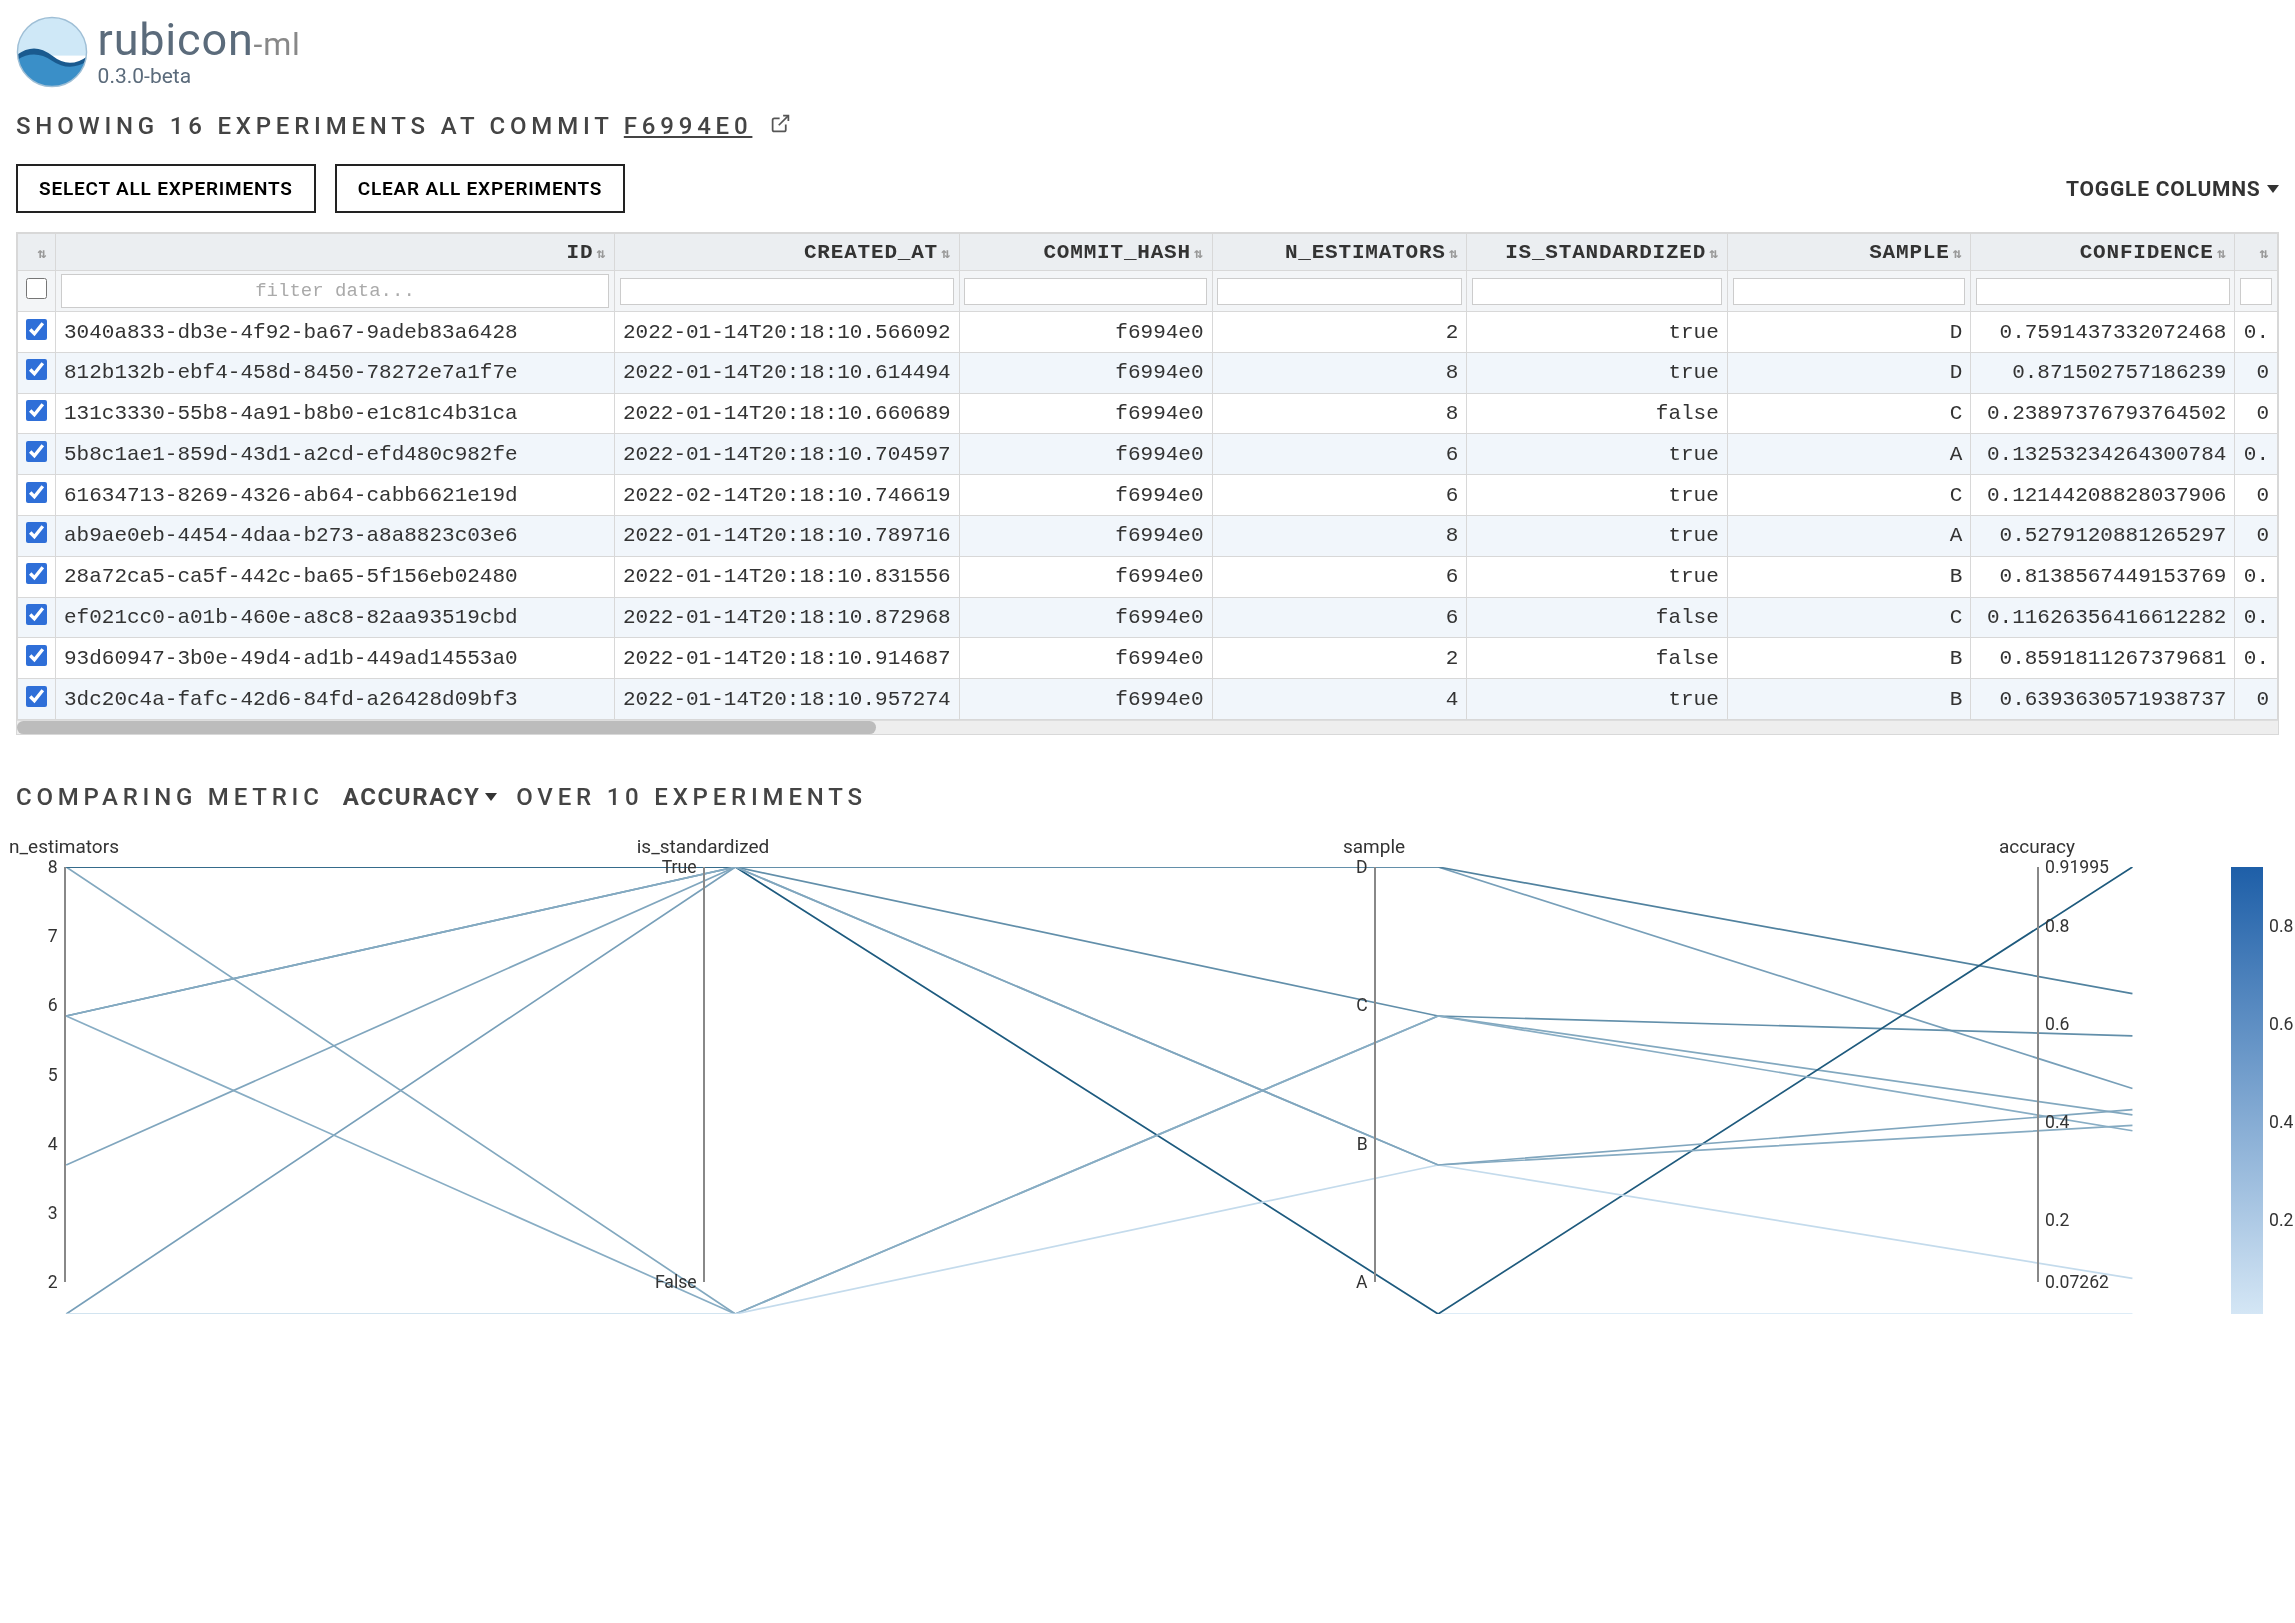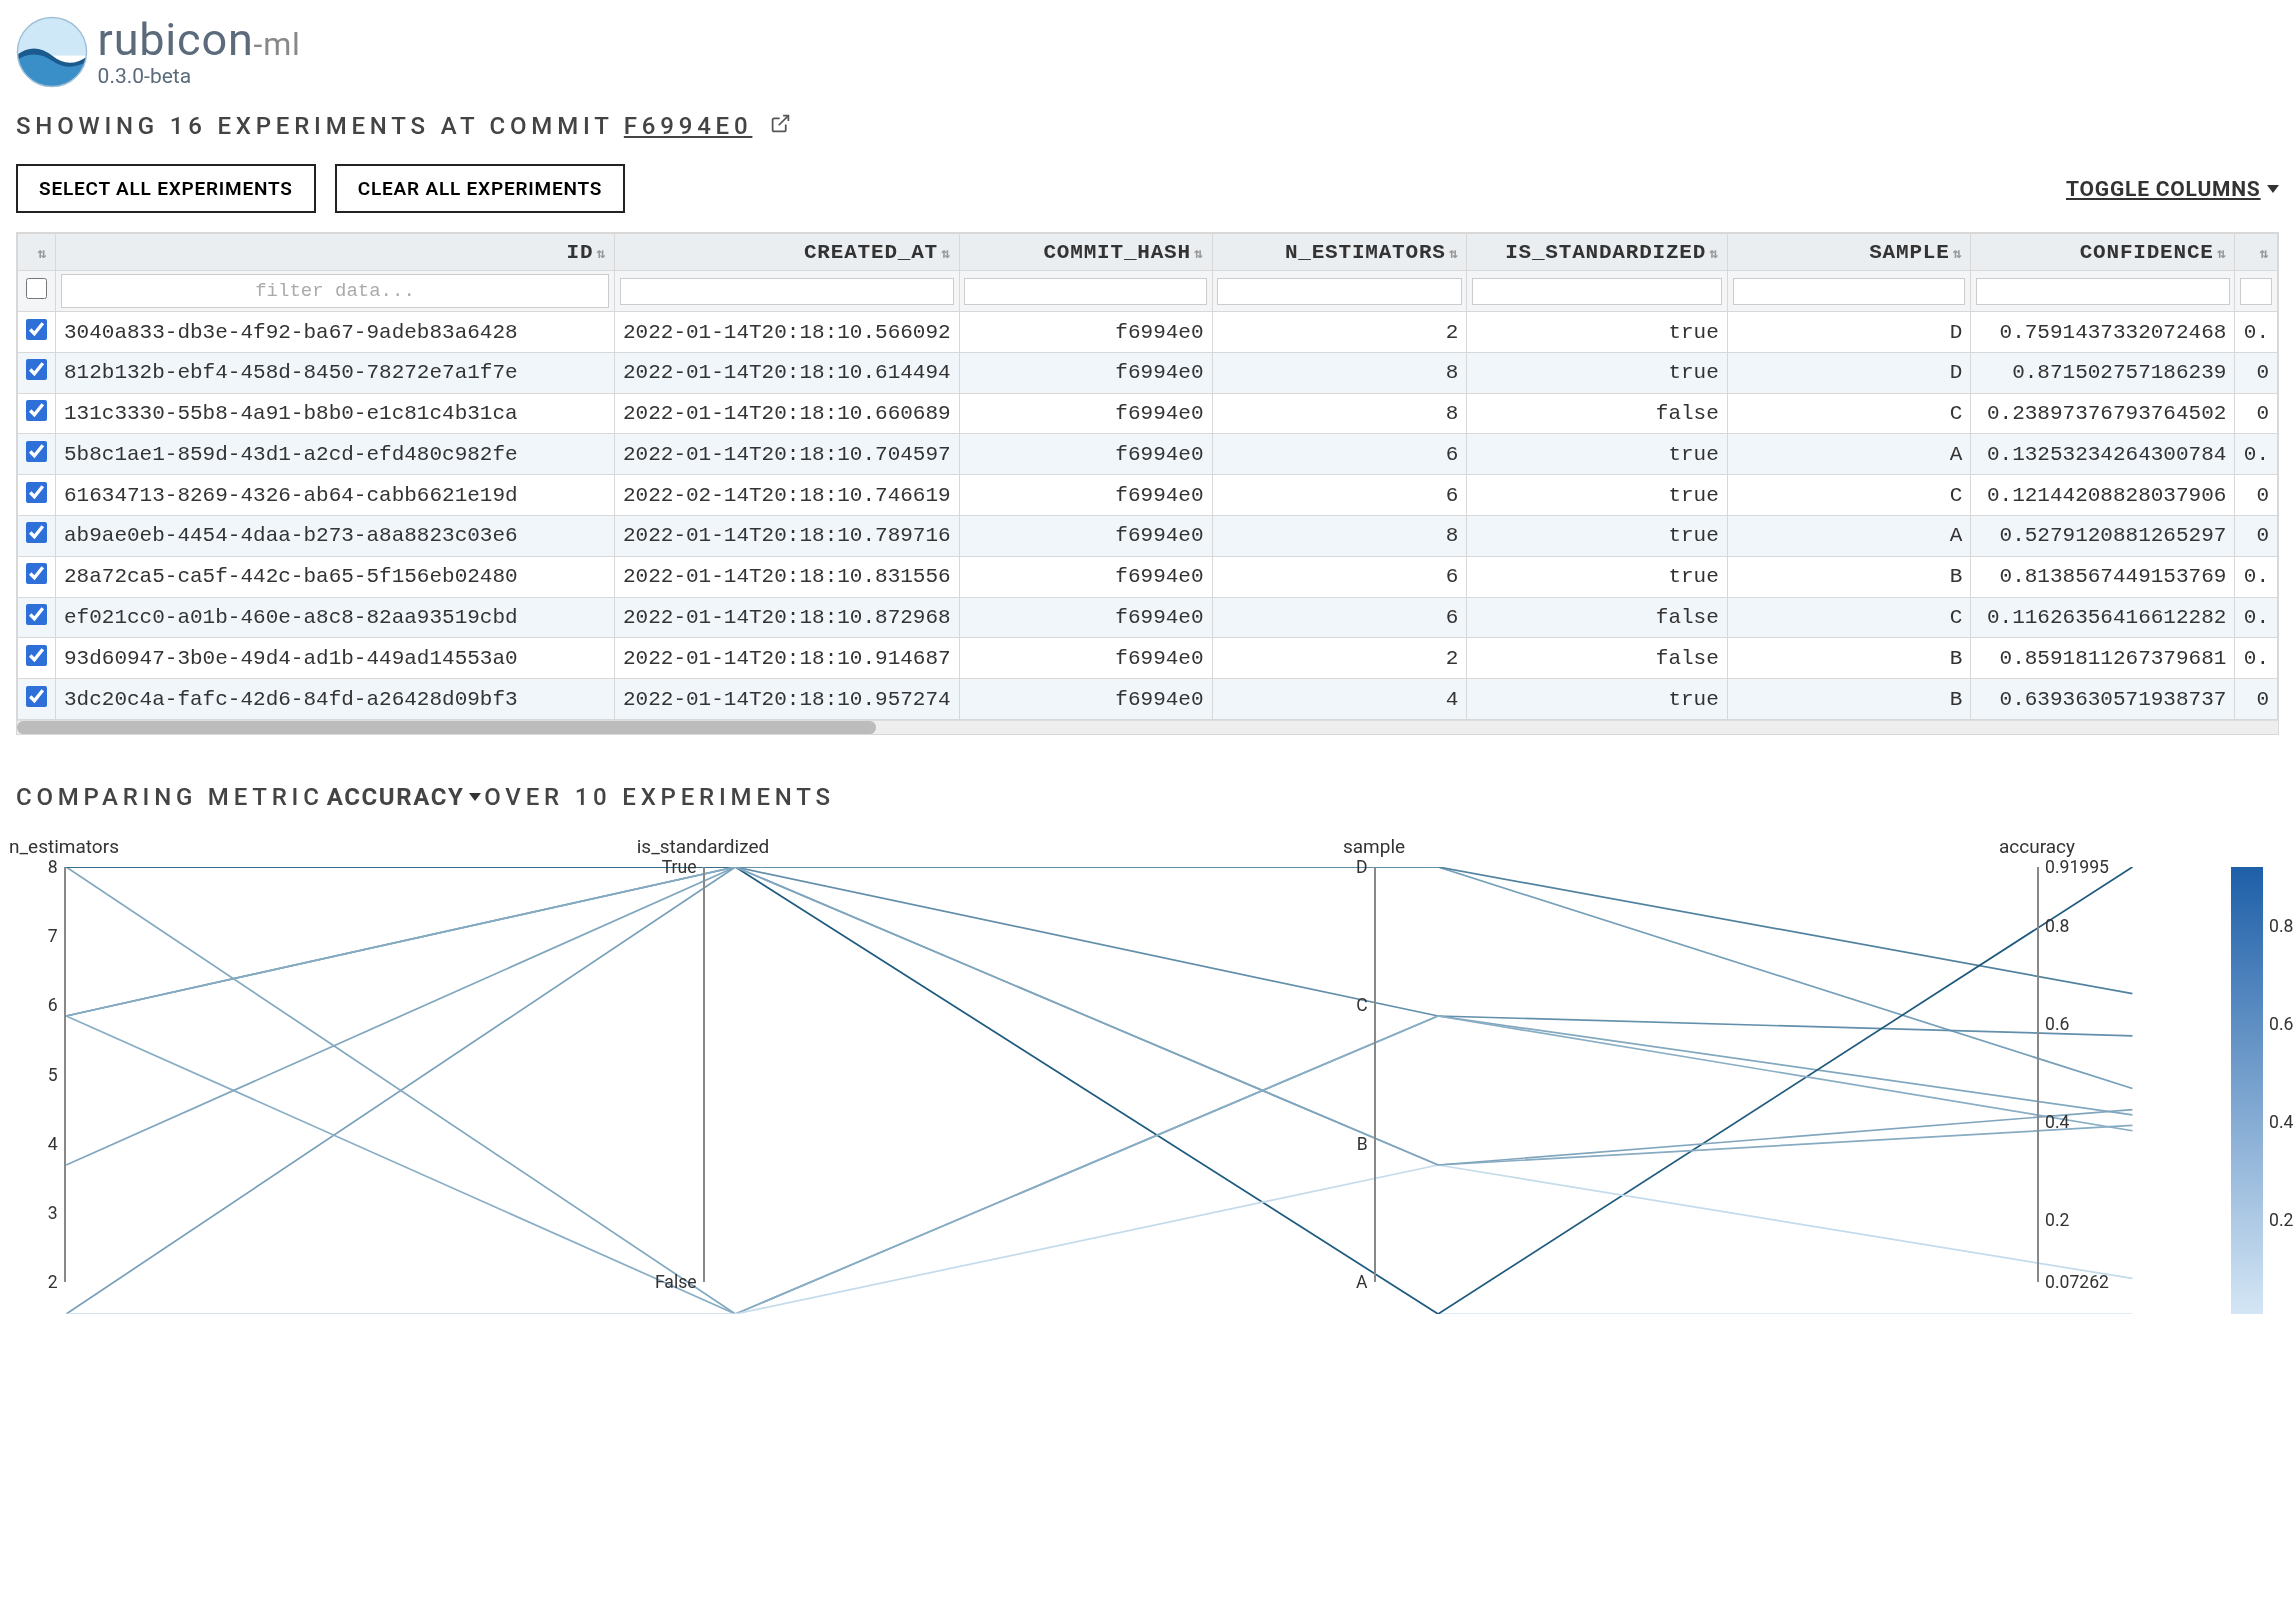--- a/index.html
+++ b/index.html
@@ -20,40 +20,40 @@
   .subtitle { font-size: 24px; letter-spacing: 4.8px; color: #444; margin-bottom: 24px; font-weight:500;}
   .subtitle-commit { text-decoration: underline; cursor: pointer; }
   .ext-icon { display:inline-block; margin-left:6.4px; }
   .controls-row { display: flex; justify-content: space-between; align-items: center; margin-bottom: 19px; }
   .btn-group { display: flex; gap: 19px; }
   .btn {
     border: 2.4px solid #222; background: #fff; padding: 11.2px 21px;
     font-size: 19px; font-weight: 600; letter-spacing: 0.8px; cursor: pointer;
     font-family: inherit;
   }
-  .toggle-cols { font-size: 21px; font-weight:700; letter-spacing:0.8px; cursor:pointer; display:flex; align-items:center; gap:6.4px;text-decoration:underline;}
+  .toggle-cols { font-size: 21px; font-weight:700; letter-spacing:0.8px; cursor:pointer; display:flex; align-items:center; gap:6.4px;}
   .table-wrap { border: 0.8px solid #d8d8d8; overflow-x:auto; background:#fafbfc;}
   table { border-collapse: collapse; width: 100%; font-family: "Courier New", monospace; font-size: 21px; }
   th, td { border: 0.8px solid #d8d8d8; padding: 6.4px 8px; white-space: nowrap; }
   th { background: #ebeef1; font-weight: 700; text-align:right; position:relative; letter-spacing:0.8px;}
   th.check-col, th.id-col { text-align:right; }
   th.id-col { width:559px;}
   .sort-icon { color:#999; font-size:14.4px; margin-left:3.2px;}
   .filter-row td { background: #f3f5f7; padding:3.2px 4.8px;}
   .filter-row input { width:100%; border:0.8px solid #ccc; padding:4.8px 6.4px; font-family:inherit; font-size:19px; color:#888;}
   .filter-row input::placeholder { color:#aaa; text-align:center;}
   .check-col { width:38px; text-align:center;}
   .check { width:21px; height:21px; accent-color:#2f6fd8; cursor:pointer;}
   .data-row:nth-child(even) td { background: #f1f6fb; }
   .data-row:nth-child(odd) td { background: #fff; }
   td.num { text-align:right; }
   td.sample { text-align:right;}
   .scrollbar-fake { height:14.4px; background:#eee; border-top:0.8px solid #ddd; position:relative;}
   .scrollbar-thumb { position:absolute; left:0; width:38%; height:100%; background:#bcbcbc; border-radius:6.4px;}
-  .compare-row { margin-top: 48px; font-size: 24px; letter-spacing: 4.8px; color:#444; display:flex; align-items:flex-end; gap:3px; font-weight:500;}
+  .compare-row { margin-top: 48px; font-size: 24px; letter-spacing: 4.8px; color:#444; display:flex; align-items:flex-end; gap:19px; font-weight:500;}
   .metric-dd { font-weight:700; letter-spacing:1.6px; cursor:pointer; display:flex; align-items:center; gap:4.8px;}
   .chart-area { margin-top:24px; position:relative; height:479px; display:flex; }
   .parcoords { flex:1; position:relative; }
   .axis { position:absolute; top:0; bottom:32px; width:1.6px; }
   .axis-line { position:absolute; top:32px; bottom:0; left:0; width:1.6px; background:#888;}
   .axis-label { position:absolute; top:0; font-size:19px; color:#333; white-space:nowrap; transform:translateX(-50%);}
   .tick { position:absolute; font-size:17.6px; color:#333; right:8px; transform:translateY(-50%);}
   .tick-right { left:8px; right:auto;}
   svg.lines { position:absolute; top:32px; left:0; right:0; bottom:0; width:100%; height:calc(100% - 32px);}
   .colorbar { width:56px; margin-left:32px; position:relative;}

